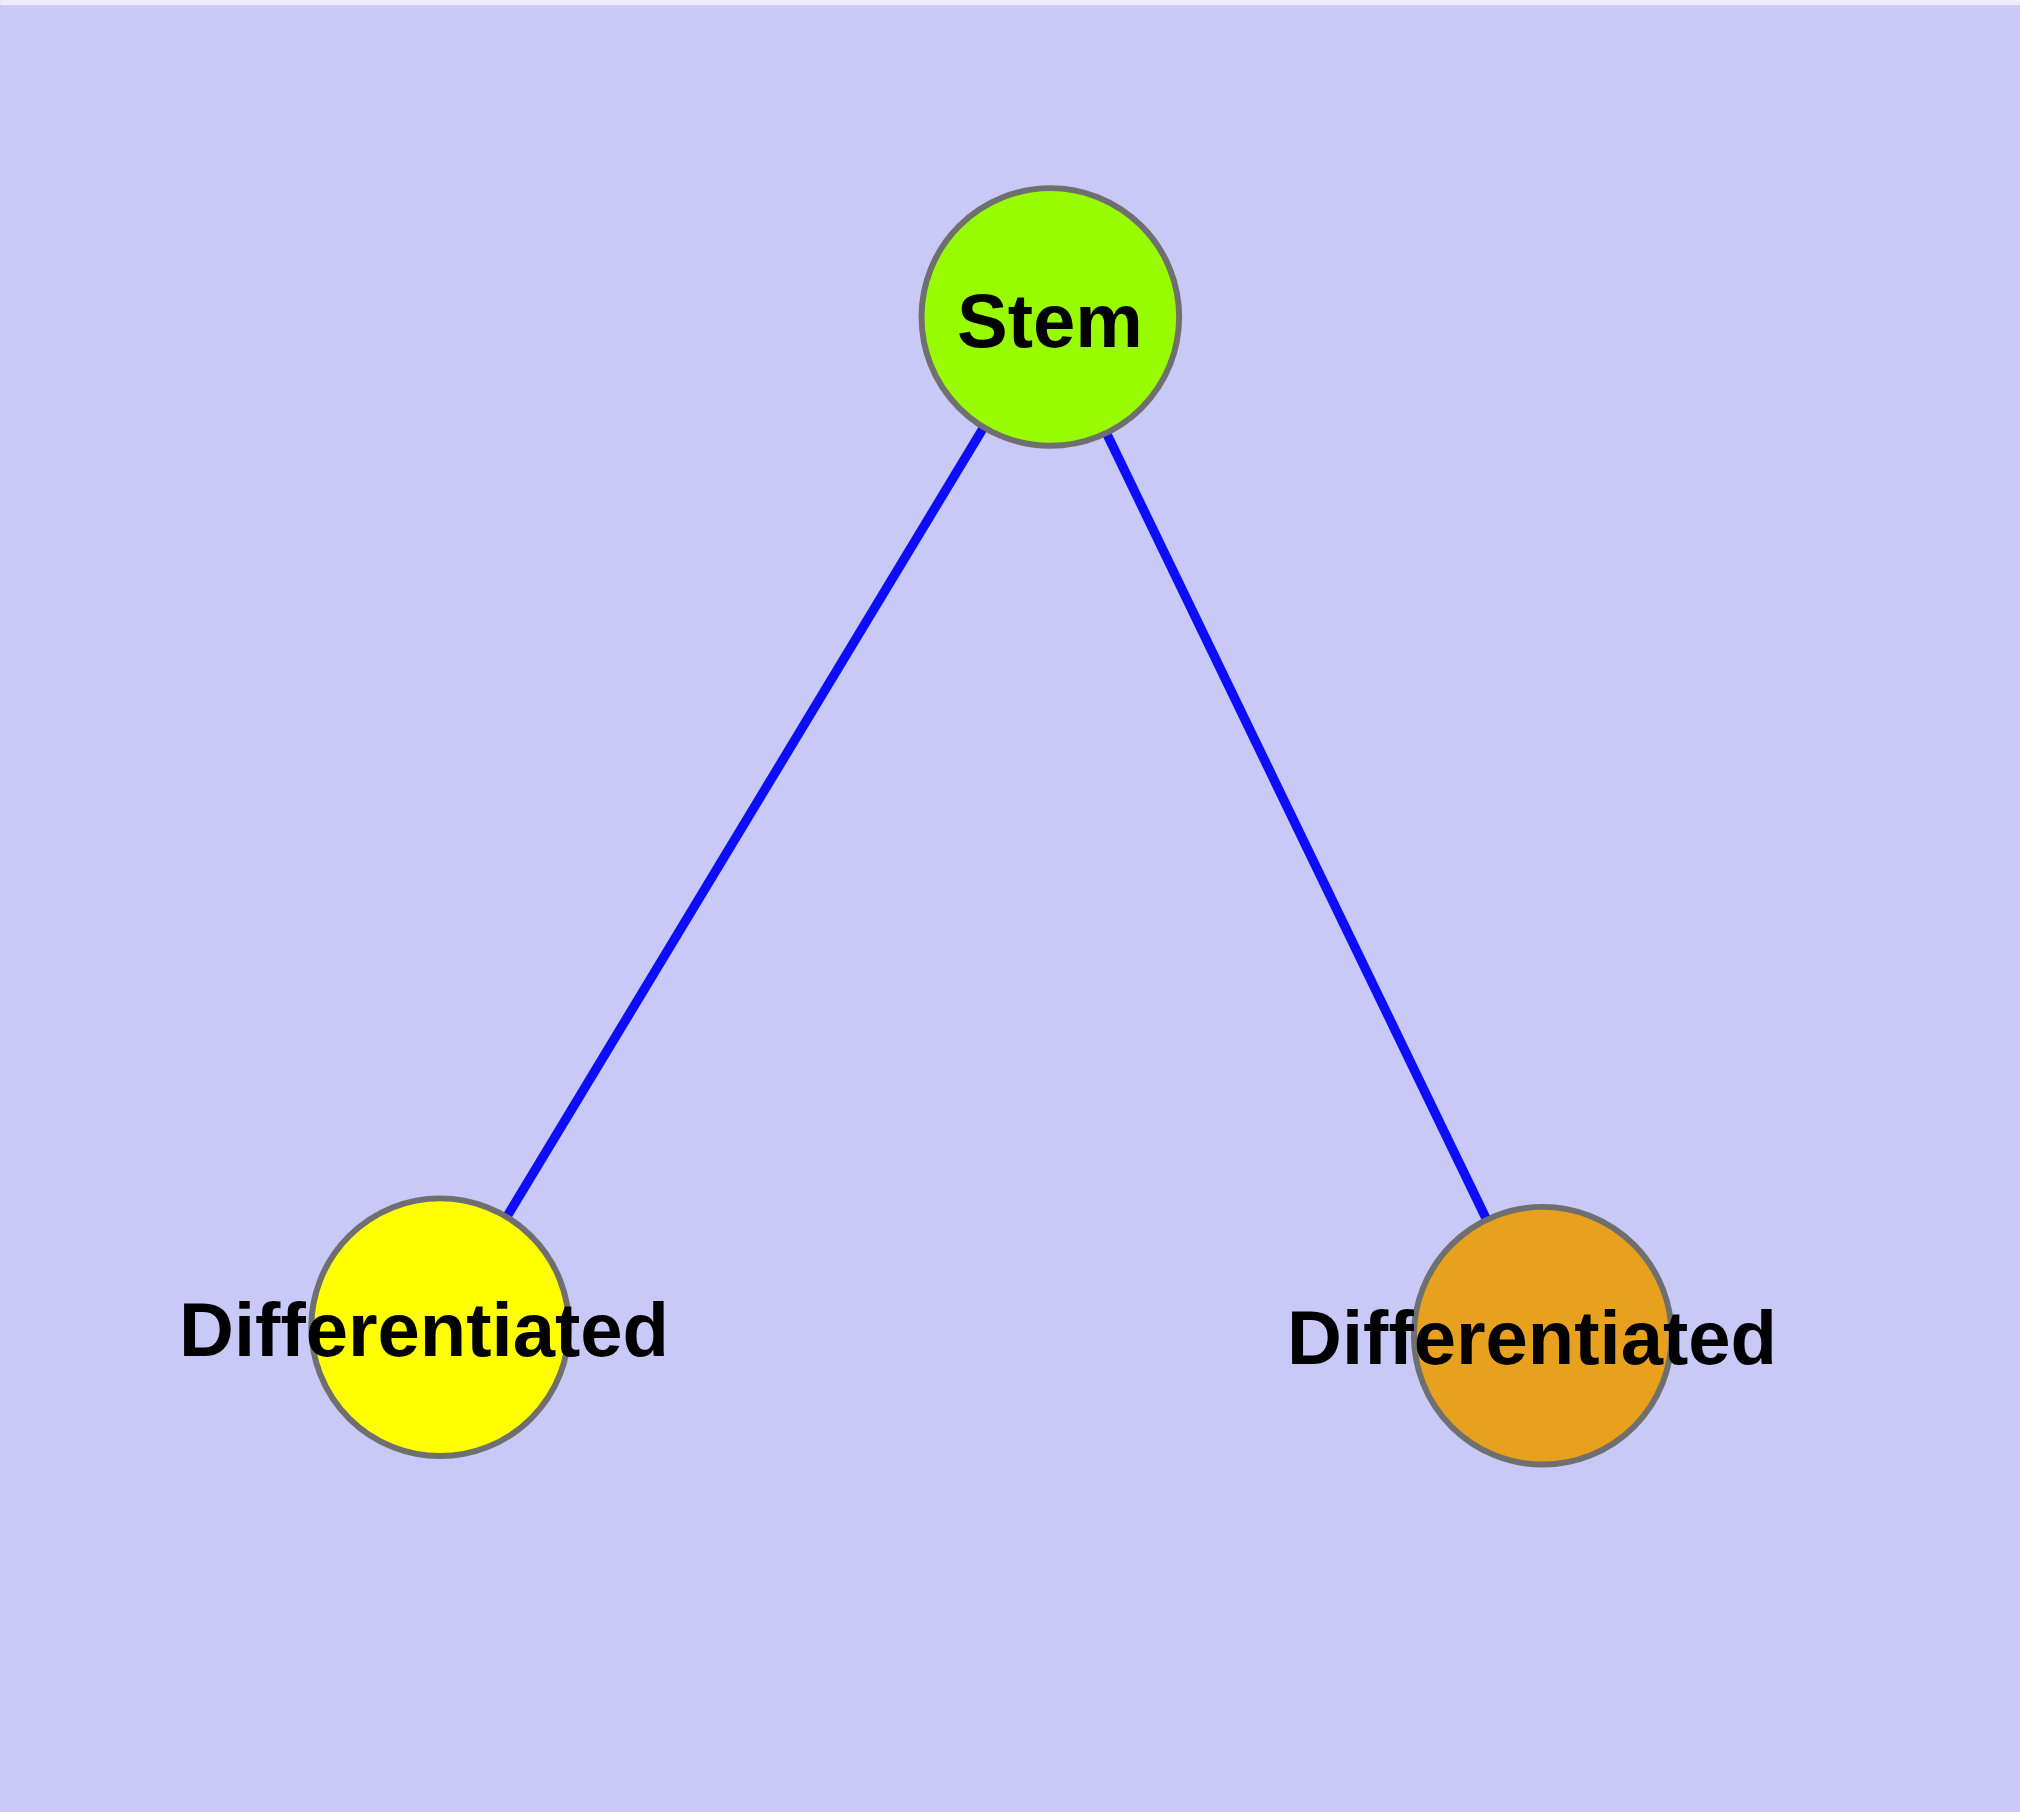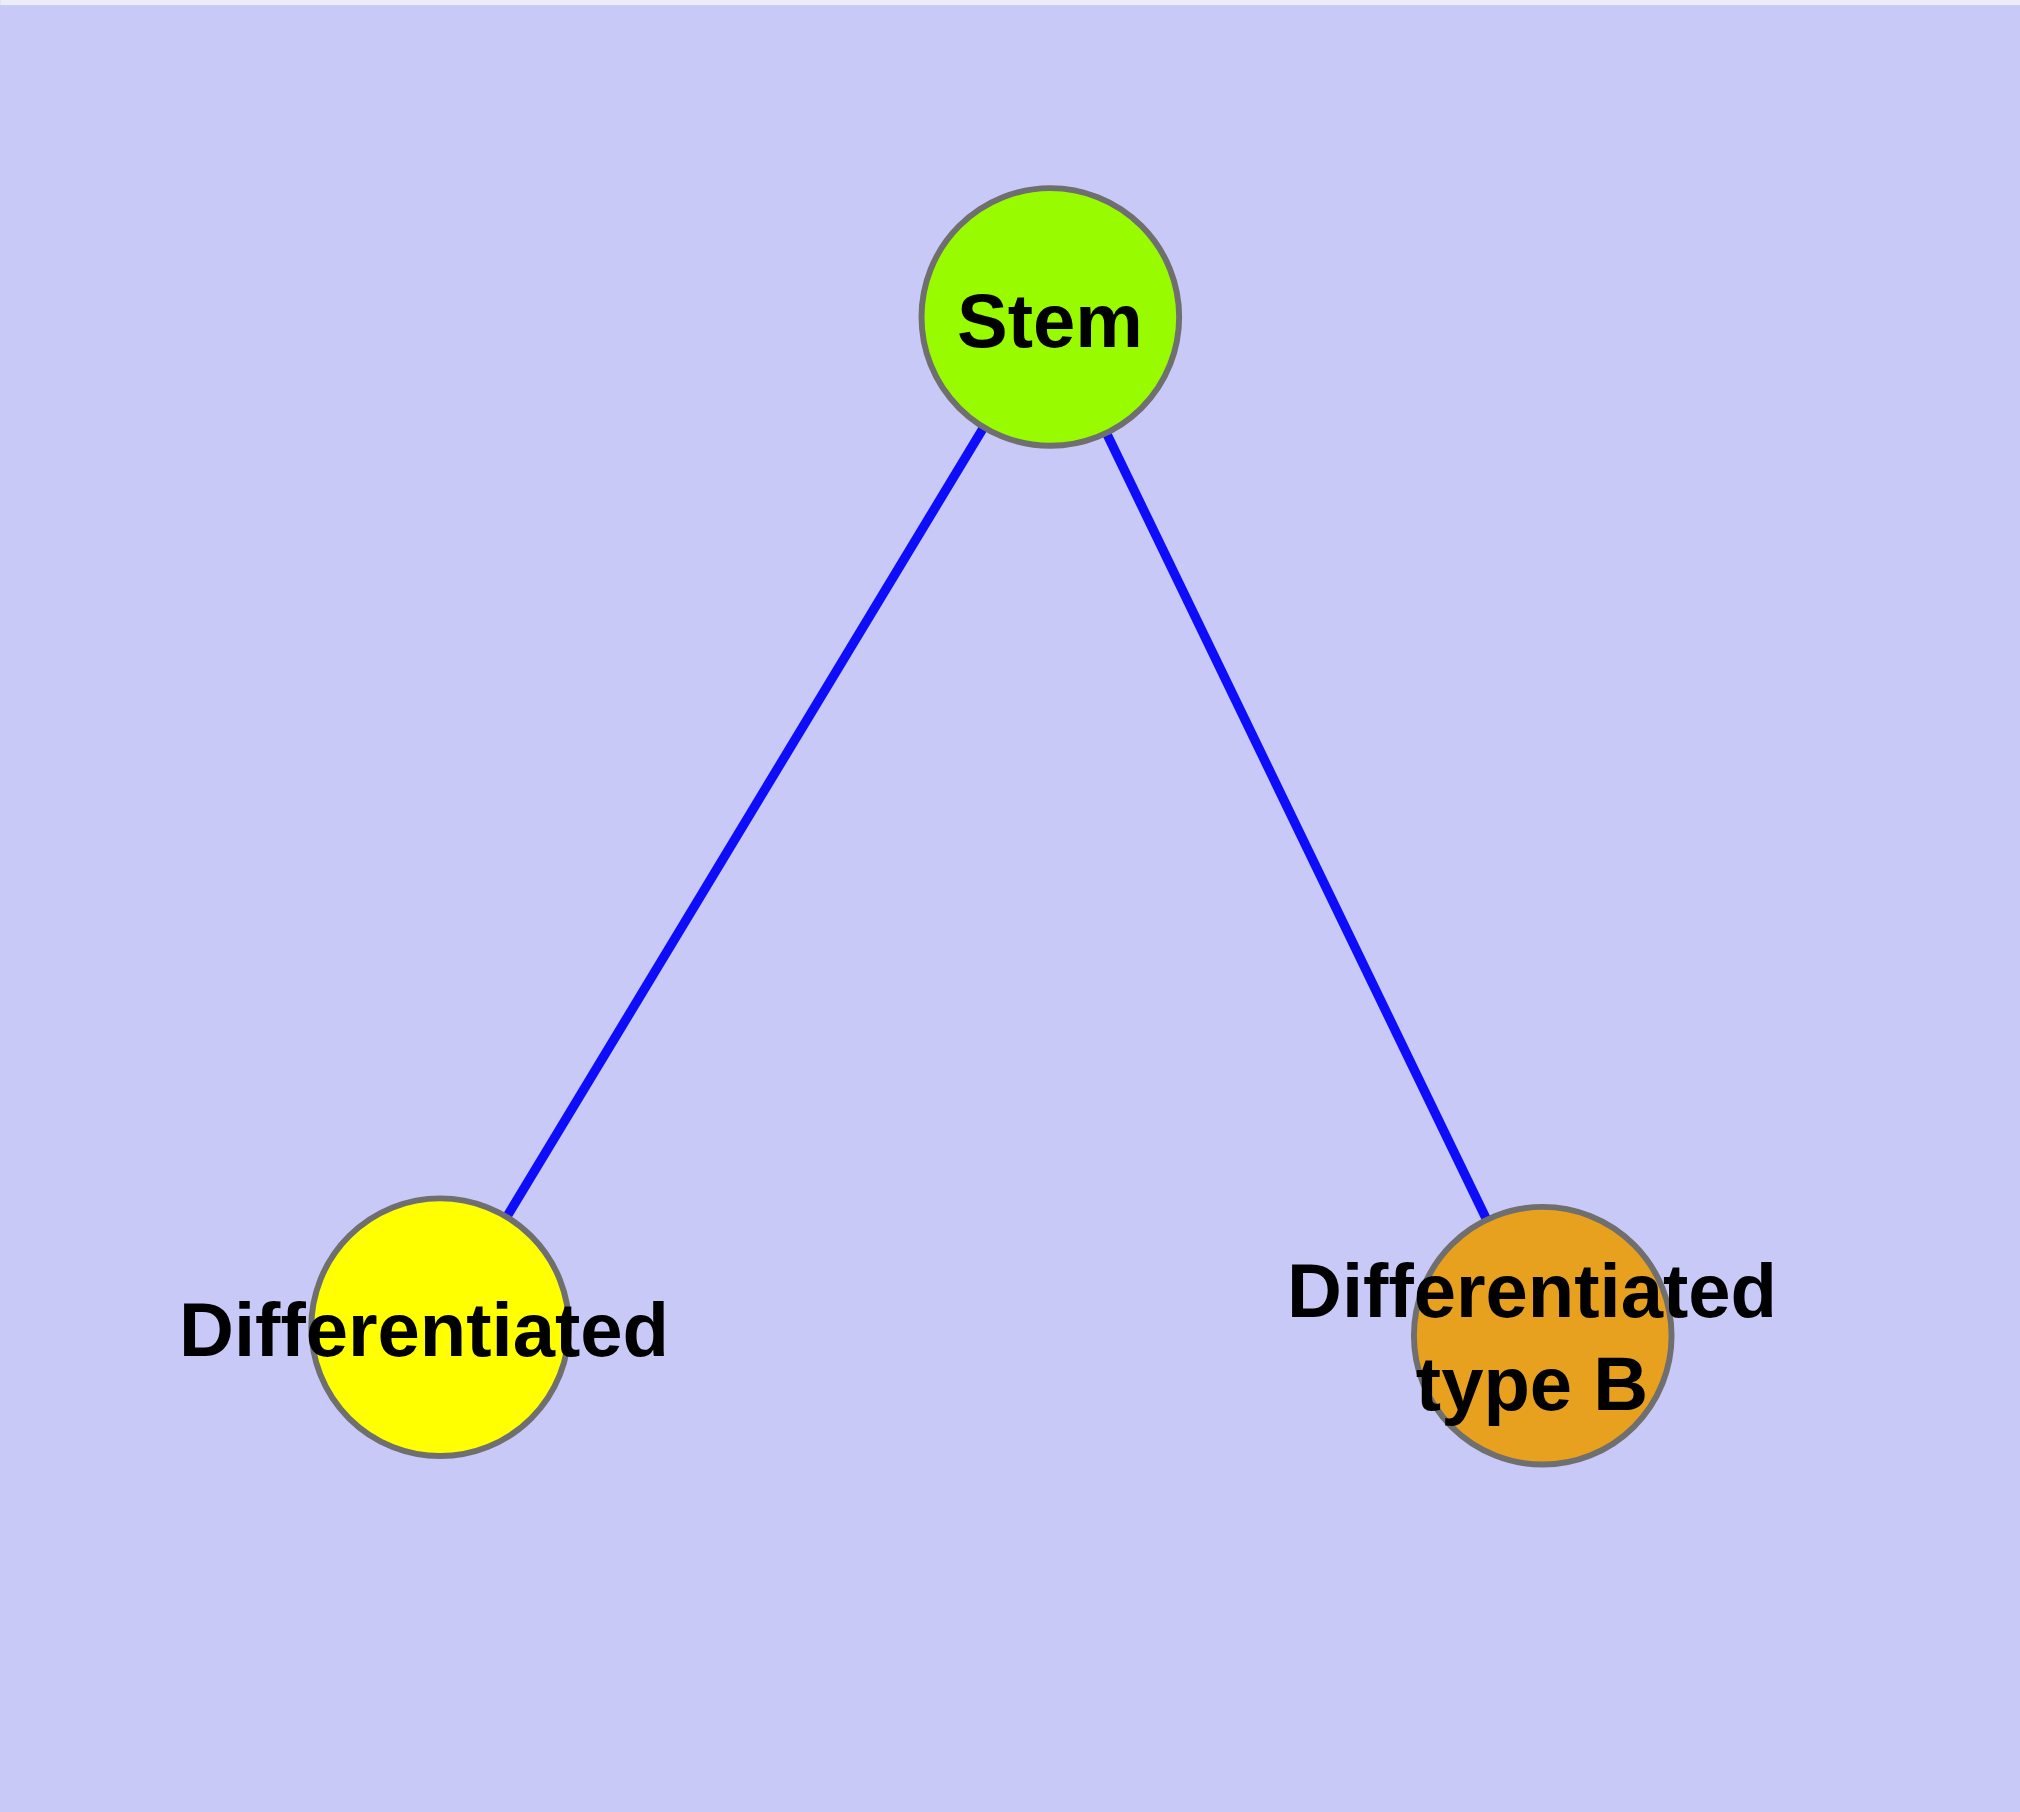--- a/index.html
+++ b/index.html
@@ -59,17 +59,16 @@
   <div class="node-label" style="left: 1050px; top: 320px;">
     <div>Stem</div>
   </div>
 
   <div class="node-label" style="left: 424px; top: 1329px;">
     <div>Differentiated</div>
   </div>
 
   <div class="node-label" style="left: 1532px; top: 1337px;">
     <div>Differentiated</div>
-    <div>type B</div>
   </div>
 
 </div>
 
 
 </body></html>

